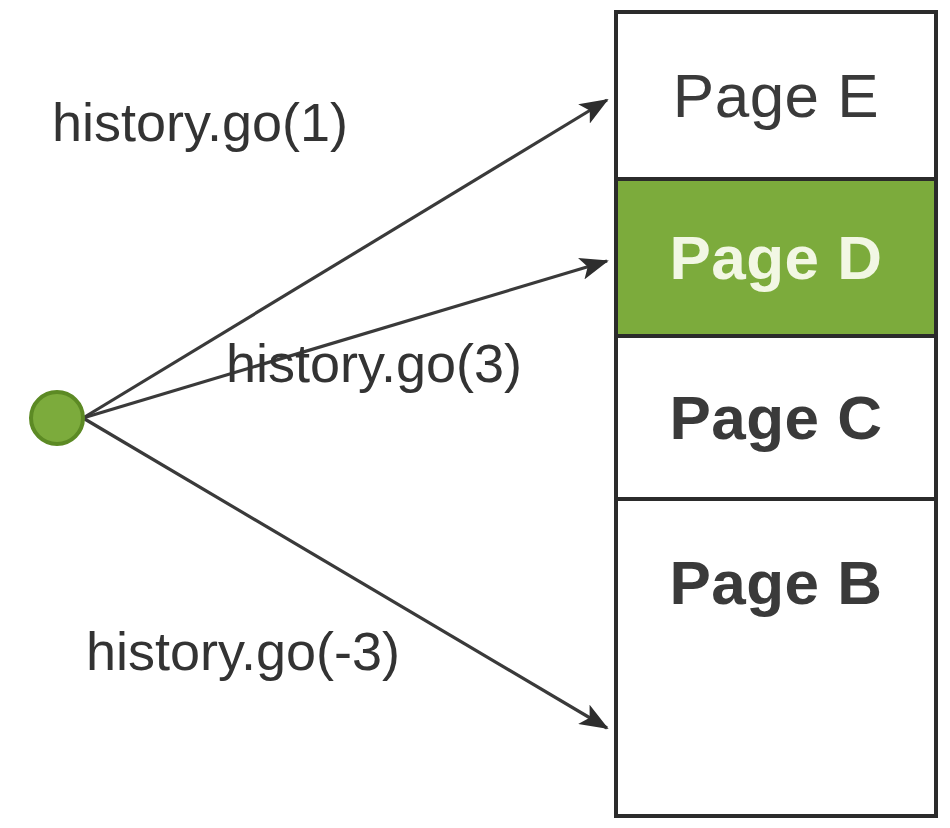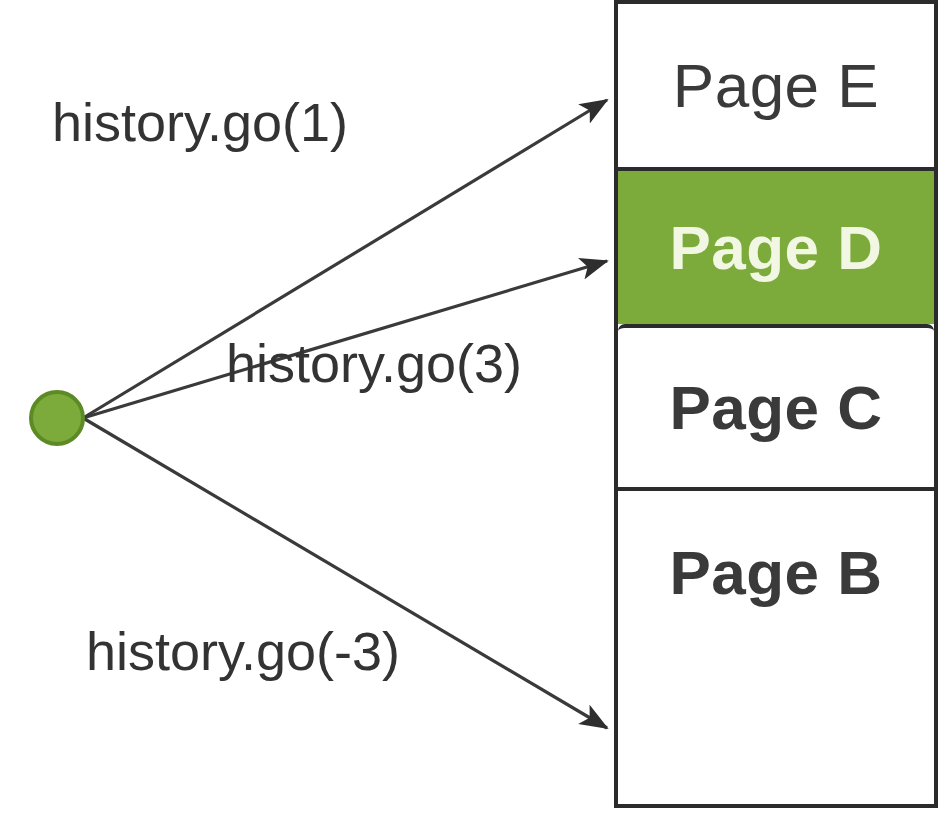--- a/index.html
+++ b/index.html
@@ -20,21 +20,21 @@
   #edge-layer {
     position: absolute;
     left: 0;
     top: 0;
     width: 950px;
     height: 828px;
   }
   .history-stack {
     position: absolute;
     left: 614px;
-    top: 0;
+    top: 10px;
     width: 324px;
     height: 808px;
     border: 4px solid #2b2b2b;
     box-sizing: border-box;
     background: #ffffff;
     display: flex;
     flex-direction: column;
   }
   .stack-entry {
     position: relative;
@@ -92,17 +92,17 @@
 
   <div class="edge-label" id="label-go-1">history.go(1)</div>
 
   <div class="edge-label" id="label-go-0">history.go(3)</div>
 
   <div class="edge-label" id="label-go-neg3">history.go(-3)</div>
 
   <div class="history-stack">
     <div class="stack-entry" style="flex:0 0 163px;">Page E</div>
     <div class="stack-entry is-current" style="flex:0 0 157px;">Page D</div>
-    <div class="stack-entry" style="flex:0 0 163px;border-radius:7px;">Page C</div>
+    <div class="stack-entry" style="flex:0 0 163px;">Page C</div>
     <div class="stack-entry" style="flex:0 0 167px;text-align:right;">Page B</div>
   </div>
 
 </div>
 
 </body></html>

